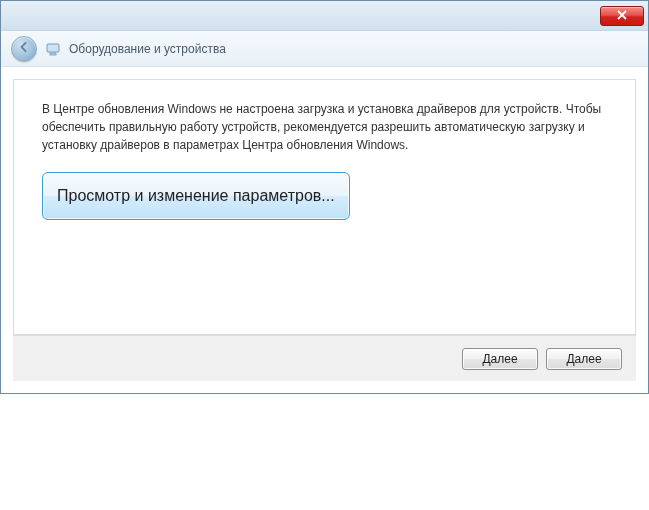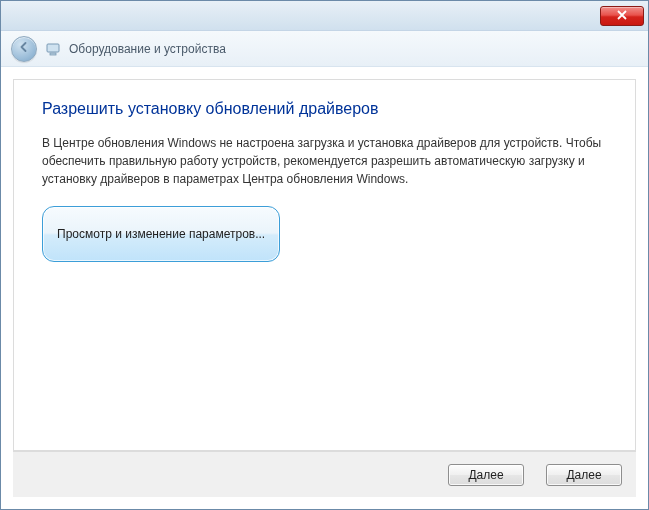--- a/index.html
+++ b/index.html
@@ -6,21 +6,21 @@
     body {
       font-family: "Segoe UI", Tahoma, sans-serif;
       font-size: 12px;
       background: #fff;
       width: 649px;
       height: 510px;
       overflow: hidden;
     }
     .window {
       width: 649px;
-      height: 510px;
+      height: 394px;
       border: 1px solid #6b8aa8;
       background: #fff;
       display: flex;
       flex-direction: column;
       box-shadow: 0 0 0 rgba(0,0,0,0);
     }
     .titlebar {
       height: 30px;
       background: linear-gradient(to bottom, #e8f0f7 0%, #dce8f2 50%, #d0e0ee 100%);
       border-bottom: 1px solid #c4d5e6;
@@ -95,38 +95,38 @@
     }
     .body-text {
       color: #333;
       font-size: 12px;
       line-height: 1.5;
       margin-bottom: 18px;
       max-width: 560px;
     }
     .action-btn {
       display: inline-block;
-      padding: 20px 14px;
-      font-size: 12px;
+      padding: 14px 14px;
+      font-size: 16px;
       color: #222;
       background: linear-gradient(to bottom, #f7fbfe 0%, #eaf4fb 48%, #d4ecfb 52%, #c0e3fa 100%);
       border: 1px solid #3c9ed8;
-      border-radius: 12px;
+      border-radius: 6px;
       cursor: pointer;
       box-shadow: inset 0 0 0 1px rgba(255,255,255,0.7);
     }
     .footer {
       height: 46px;
       background: #f0f0f0;
       border-top: 1px solid #dcdcdc;
       display: flex;
       align-items: center;
       justify-content: flex-end;
       padding: 0 14px;
-      gap: 22px;
+      gap: 8px;
     }
     .footer-btn {
       min-width: 76px;
       padding: 3px 14px;
       font-size: 12px;
       color: #222;
       background: linear-gradient(to bottom, #fdfdfd 0%, #f0f0f0 48%, #e6e6e6 52%, #dcdcdc 100%);
       border: 1px solid #8e8e8e;
       border-radius: 3px;
       cursor: pointer;
@@ -160,21 +160,20 @@
       <svg viewBox="0 0 16 16" width="16" height="16">
         <rect x="2" y="3" width="12" height="8" rx="1" fill="#cfe2f0" stroke="#7a9ab5" stroke-width="1"></rect>
         <rect x="5" y="12" width="6" height="2" fill="#b8cfde" stroke="#7a9ab5" stroke-width="0.8"></rect>
       </svg>
     </span>
     <span class="header-title">Оборудование и устройства</span>
   </div>
 
   <div class="content-wrap">
     <div class="content">
-      <h1 class="main-heading">Разрешить установку обновлений драйверов</h1>
       <p class="body-text">В Центре обновления Windows не настроена загрузка и установка драйверов для устройств. Чтобы обеспечить правильную работу устройств, рекомендуется разрешить автоматическую загрузку и установку драйверов в параметрах Центра обновления Windows.</p>
       <button class="action-btn">Просмотр и изменение параметров...</button>
     </div>
 
     <div class="footer">
       <button class="footer-btn">Далее</button>
       <button class="footer-btn">Далее</button>
     </div>
   </div>
 

